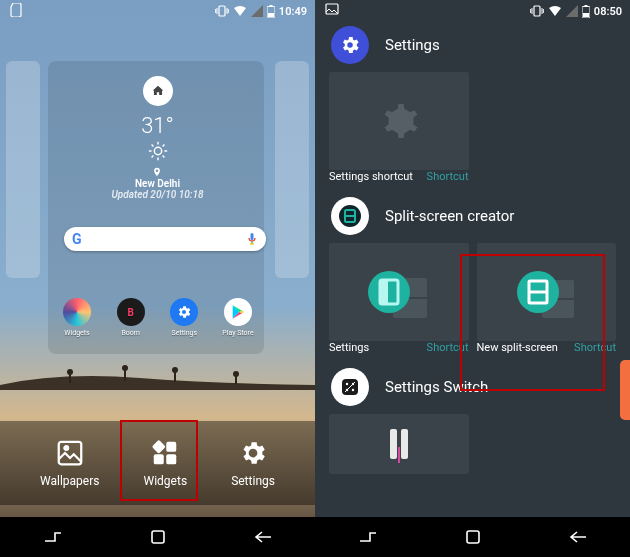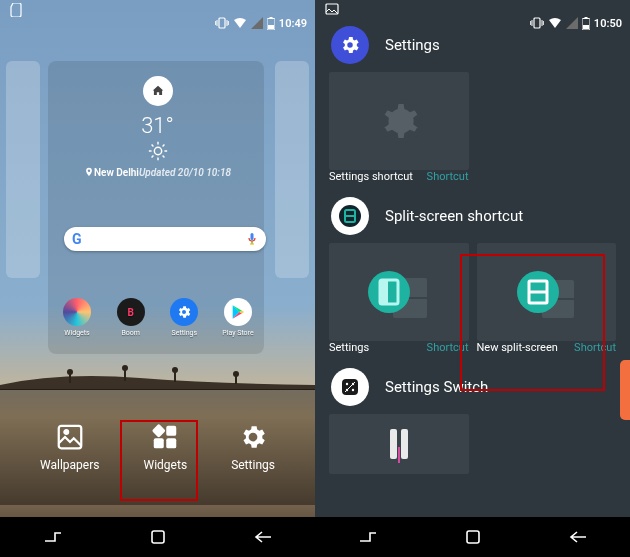--- a/index.html
+++ b/index.html
@@ -22,21 +22,21 @@
     overflow: hidden;
     color: #fff;
   }
   
   .status-bar {
     height: 22px;
     display: flex;
     align-items: center;
     justify-content: flex-end;
     gap: 4px;
-    padding: 12px 8px;
+    padding: 0 8px;
     font-size: 11px;
     color: #fff;
     font-weight: 600;
   }
   .status-left-icon {
     position: absolute;
     left: 10px;
     top: 3px;
   }
   .sb-icon { display: inline-flex; align-items: center; }
@@ -89,21 +89,21 @@
     align-items: center;
     color: #fff;
   }
   .temp {
     font-size: 22px;
     font-weight: 300;
   }
   .sun-icon { margin-top: 2px; }
   .pin-city {
     font-size: 10px; font-weight: 600;
-    display: flex; flex-direction: row; align-items: center;
+    display: flex; flex-direction: column; align-items: center;
     margin-top: 4px;
   }
   .updated {
     font-size: 10px; opacity: .8; font-style: italic;
   }
   .search-pill {
     position: absolute;
     top: 227px;
     left: 64px;
     width: 186px;
@@ -146,21 +146,21 @@
   }
   .launcher-options {
     position: absolute;
     left: 0; right: 0;
     bottom: 52px;
     height: 84px;
     background: rgba(0,0,0,.4);
     display: flex;
     justify-content: space-around;
     align-items: center;
-    padding: 16px 18px;
+    padding: 0 18px;
   }
   .opt {
     display: flex; flex-direction: column; align-items: center;
     gap: 6px;
     color: #fff;
     font-size: 12px;
   }
   .red-box-left {
     position: absolute;
     border: 2px solid #c00000;
@@ -476,21 +476,21 @@
             <path d="M0 12 L12 0 V12 Z" fill="#6c6c6c"></path>
           </svg>
       </span>
       <span class="sb-icon">
         <svg width="8" height="13" viewBox="0 0 8 13">
             <rect x="0" y="1.5" width="8" height="11.5" rx="1" fill="none" stroke="#fff" stroke-width="1"></rect>
             <rect x="2.5" y="0" width="3" height="2" fill="#fff"></rect>
             <rect x="1" y="8" width="6" height="4" fill="#fff"></rect>
           </svg>
       </span>
-      <span>10:50</span>
+      <span>08:50</span>
     </div>
 
     <div class="right-scroll">
 
       <div class="widget-row-header">
         <div class="row-icon" style="background:#3f4fd7">
           <svg width="22" height="22" viewBox="0 0 24 24" fill="#fff">
               <path d="M19.4 13a7.5 7.5 0 0 0 .1-1 7.5 7.5 0 0 0-.1-1l2-1.6-2-3.4-2.4 1a7.4 7.4 0 0 0-1.7-1l-.4-2.6h-4l-.4 2.6a7.4 7.4 0 0 0-1.7 1l-2.4-1-2 3.4 2 1.6a7.5 7.5 0 0 0 0 2l-2 1.6 2 3.4 2.4-1a7.4 7.4 0 0 0 1.7 1l.4 2.6h4l.4-2.6a7.4 7.4 0 0 0 1.7-1l2.4 1 2-3.4zM12 15a3 3 0 1 1 0-6 3 3 0 0 1 0 6z"></path>
             </svg>
         </div>
@@ -513,21 +513,21 @@
       </div>
 
       <div class="widget-row-header">
         <div class="row-icon" style="background:#fff">
           <svg width="24" height="24" viewBox="0 0 24 24">
               <circle cx="12" cy="12" r="11" fill="#11232b"></circle>
               <rect x="7" y="6" width="10" height="12" rx="1.5" fill="none" stroke="#1db3a0" stroke-width="2"></rect>
               <line x1="7" y1="12" x2="17" y2="12" stroke="#1db3a0" stroke-width="2"></line>
             </svg>
         </div>
-        <div class="row-label">Split-screen shortcut</div>
+        <div class="row-label">Split-screen creator</div>
       </div>
       <div class="widget-tiles">
         <div class="tile">
           <div class="tile-img">
             <svg width="80" height="80" viewBox="0 0 80 80">
               <rect x="34" y="26" width="34" height="40" rx="2" fill="#4a545b"></rect>
               <line x1="34" y1="46" x2="68" y2="46" stroke="#3a4349" stroke-width="2"></line>
               <circle cx="30" cy="40" r="21" fill="#1db3a0"></circle>
               <rect x="21" y="28" width="18" height="24" rx="2" fill="none" stroke="#b7f7ef" stroke-width="3"></rect>
               <rect x="21" y="28" width="8" height="24" fill="#b7f7ef"></rect>

